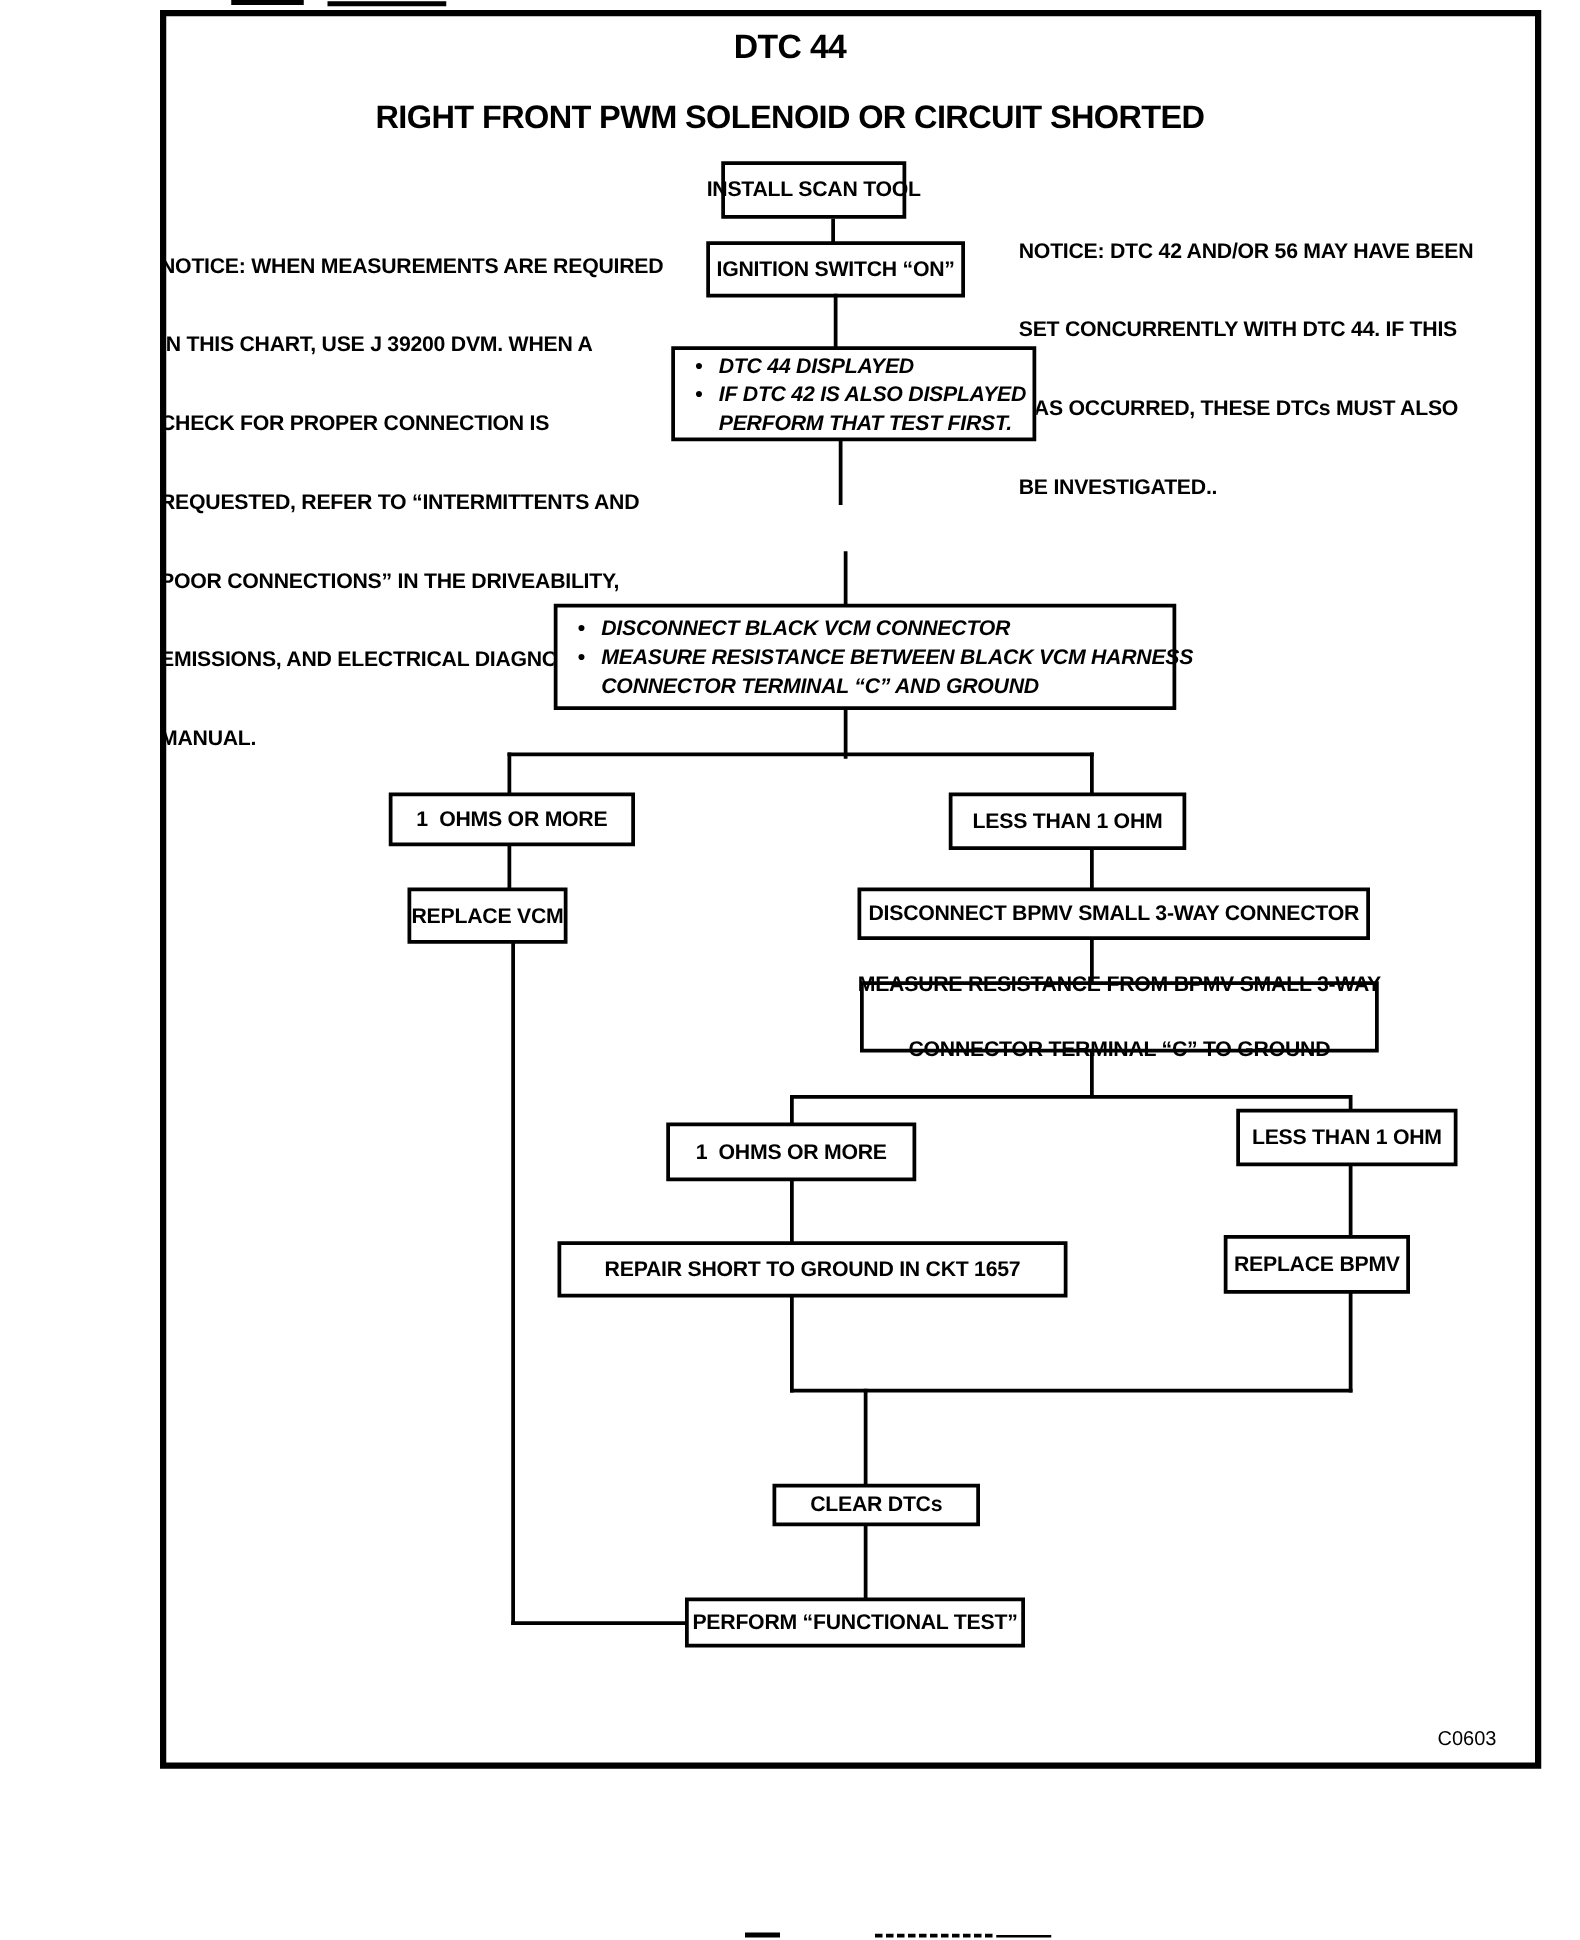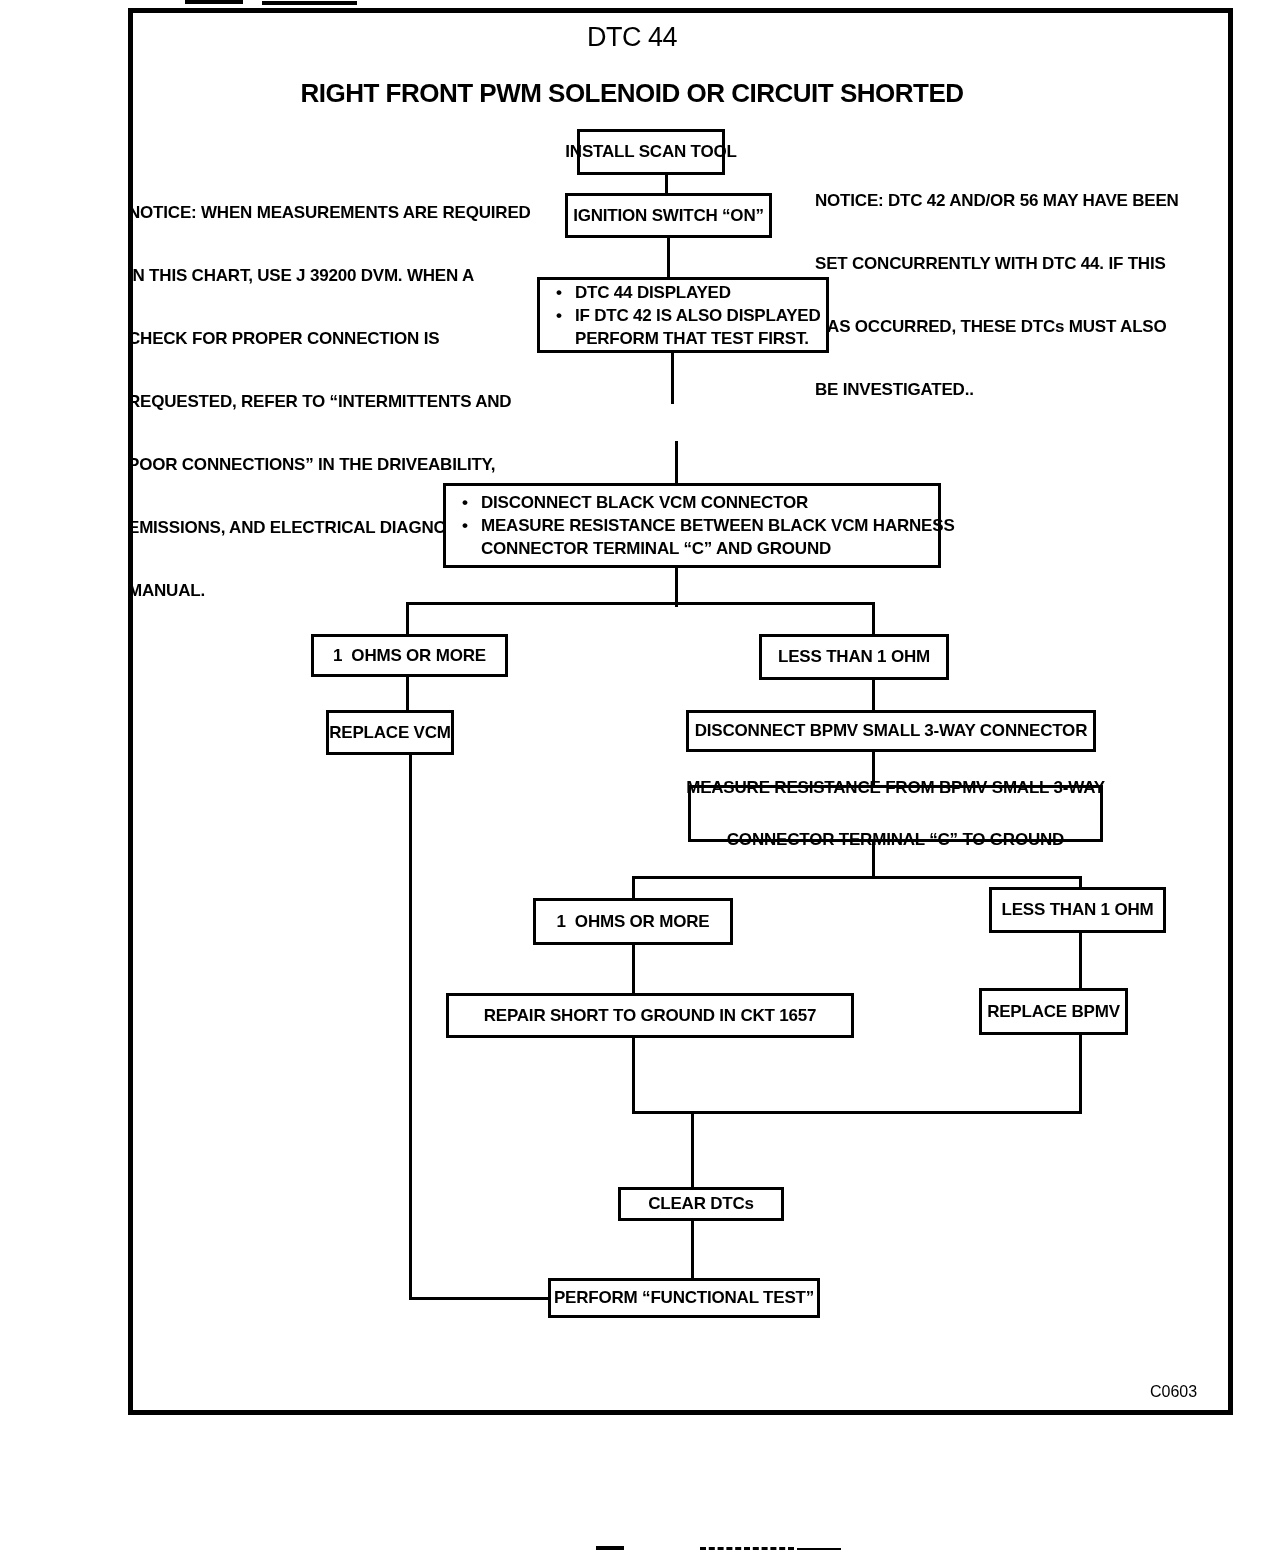--- a/index.html
+++ b/index.html
@@ -15,21 +15,21 @@
   .frame {
     position: absolute;
     left: 128px; top: 8px;
     width: 1095px; height: 1397px;
     border: 5px solid #000;
   }
   .title {
     position: absolute;
     left: 0; top: 22px; width: 1264px;
     text-align: center;
-    font-size: 27px; font-weight: 400; letter-spacing: -0.5px;
+    font-size: 27px; font-weight: 700; letter-spacing: -0.5px;
   }
   .subtitle {
     position: absolute;
     left: 0; top: 78px; width: 1264px;
     text-align: center;
     font-size: 26px; font-weight: 700; letter-spacing: -0.5px;
   }
   .notice {
     position: absolute;
     font-size: 17px; font-weight: 700; line-height: 21px;
@@ -49,21 +49,21 @@
     font-size: 17px; font-weight: 700; letter-spacing: -0.2px;
   }
   .box > span { white-space: pre; }
   .box.two-line { flex-direction: column; line-height: 22px; gap: 30px; }
   .box.bullets {
     justify-content: flex-start;
     align-items: center;
     text-align: left;
     padding: 4px 8px;
   }
-  .box.bullets ul { list-style: none; margin: 0; padding: 0; }
+  .box.bullets ul { list-style: none; margin: 0; padding: 0; font-style: italic; }
   .box.bullets li { position: relative; padding-left: 27px; line-height: 23px; }
   .box.bullets li::before { content: "\2022"; position: absolute; left: 8px; }
   .box.bullets .bl { display: block; white-space: pre; }
   .vline, .hline { position: absolute; background: #000; }
   .vline { width: 3px; }
   .hline { height: 3px; }
   .figure-code {
     position: absolute;
     left: 1150px; top: 1383px;
     font-size: 16px; font-weight: 400;

